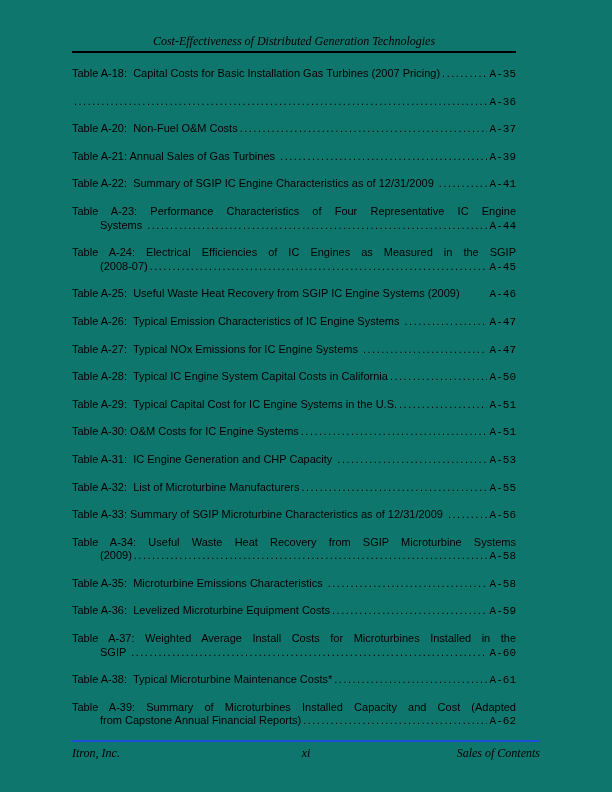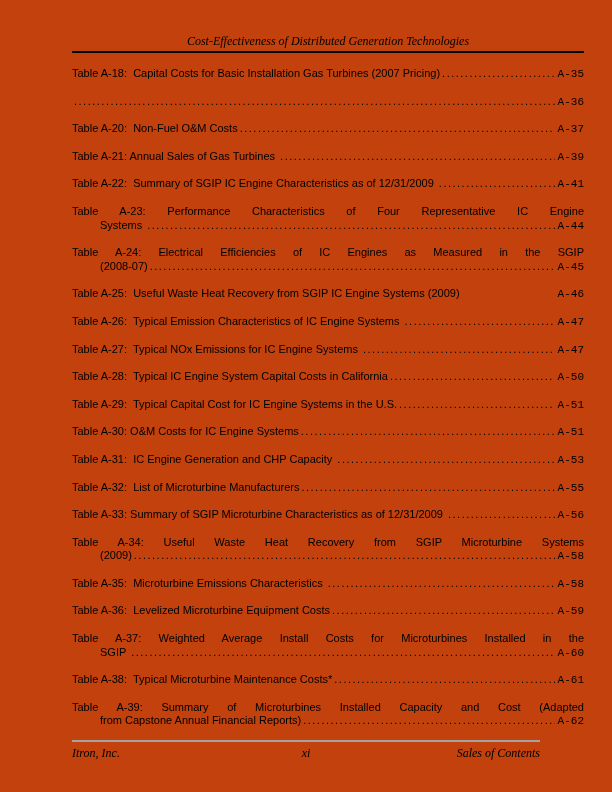--- a/index.html
+++ b/index.html
@@ -1,23 +1,23 @@
 <!DOCTYPE html>
 <html><head>
 <meta charset="utf-8">
 <style>
   * { margin: 0; padding: 0; box-sizing: border-box; }
   html, body { background: #e8e8e8; }
   .page {
     width: 612px;
     height: 792px;
-    background: #c2410c;
+    background: #0f766e;
     position: relative;
     margin: 0 auto;
-    padding: 34px 28px 0 72px;
+    padding: 34px 96px 0 72px;
     font-family: "Liberation Sans", sans-serif;
     color: #000000;
   }
   
   .header {
     border-bottom: 2px solid #000;
     padding-bottom: 3px;
     text-align: center;
   }
   .header-title {
@@ -55,21 +55,21 @@
     content: "..........................................................................................................................................................................";
   }
   .leader.no-dots::after { content: ""; }
   .pg { white-space: nowrap; font-family: Liberation Mono, monospace; }
   
   .footer {
     position: absolute;
     left: 72px;
     right: 72px;
     top: 740px;
-    border-top: 2px solid #a3a3a3;
+    border-top: 2px solid #1d4ed8;
     padding-top: 4px;
     display: flex;
     align-items: baseline;
     font-family: "Liberation Serif", serif;
     font-style: italic;
     font-size: 12px;
   }
   .footer .f-left  { flex: 1; text-align: left; }
   .footer .f-mid   { flex: 1; text-align: center; }
   .footer .f-right { flex: 1; text-align: right; }

